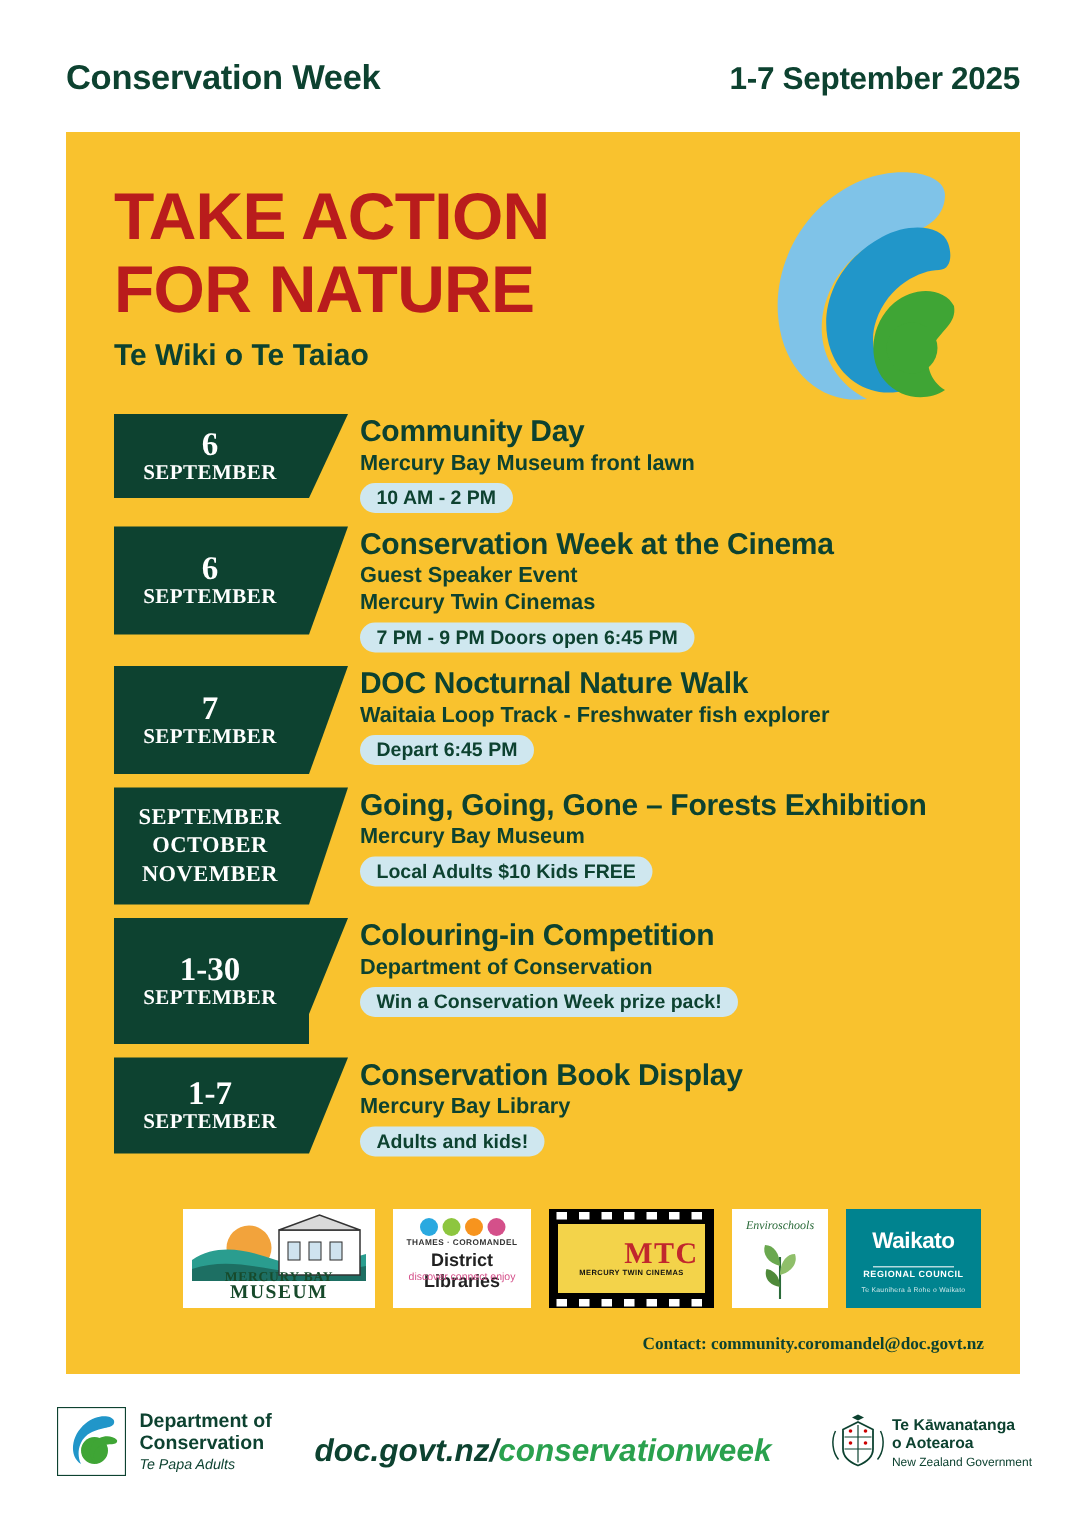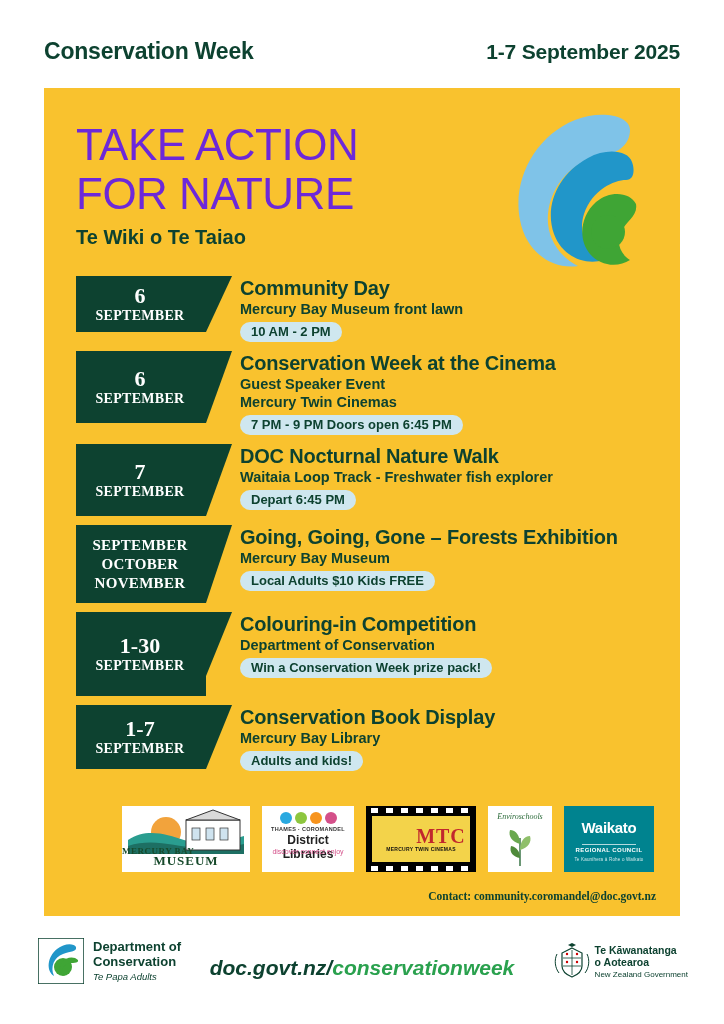--- a/index.html
+++ b/index.html
@@ -58,22 +58,22 @@
   }
 
   .headline-wrap {
     position: absolute;
     top: 32px;
     left: 32px;
   }
   .headline {
     font-size: 44px;
     line-height: 49px;
-    font-weight: normal;
-    color: #6d28d9;
+    font-weight: bold;
+    color: #b91c1c;
     letter-spacing: -0.5px;
     text-transform: uppercase;
   }
   .subheadline {
     margin-top: 8px;
     font-size: 20px;
     font-weight: bold;
     color: #0d4230;
   }
 
@@ -205,20 +205,21 @@
   .logo-museum { width: 128px; height: 66px; }
   .logo-libraries { width: 92px; height: 66px; }
   .logo-mtc { width: 110px; height: 66px; background: #000; }
   .logo-enviro { width: 64px; height: 66px; }
   .logo-waikato { width: 90px; height: 66px; background: #00838f; }
 
   .mus-txt1 {
     position: absolute;
     bottom: 16px;
     left: 0; right: 0;
+    text-align: center;
     font-family: "Liberation Serif", serif;
     font-size: 9px;
     font-weight: bold;
     color: #174a2b;
     letter-spacing: 0.5px;
   }
   .mus-txt2 {
     position: absolute;
     bottom: 3px;
     left: 0; right: 0;

